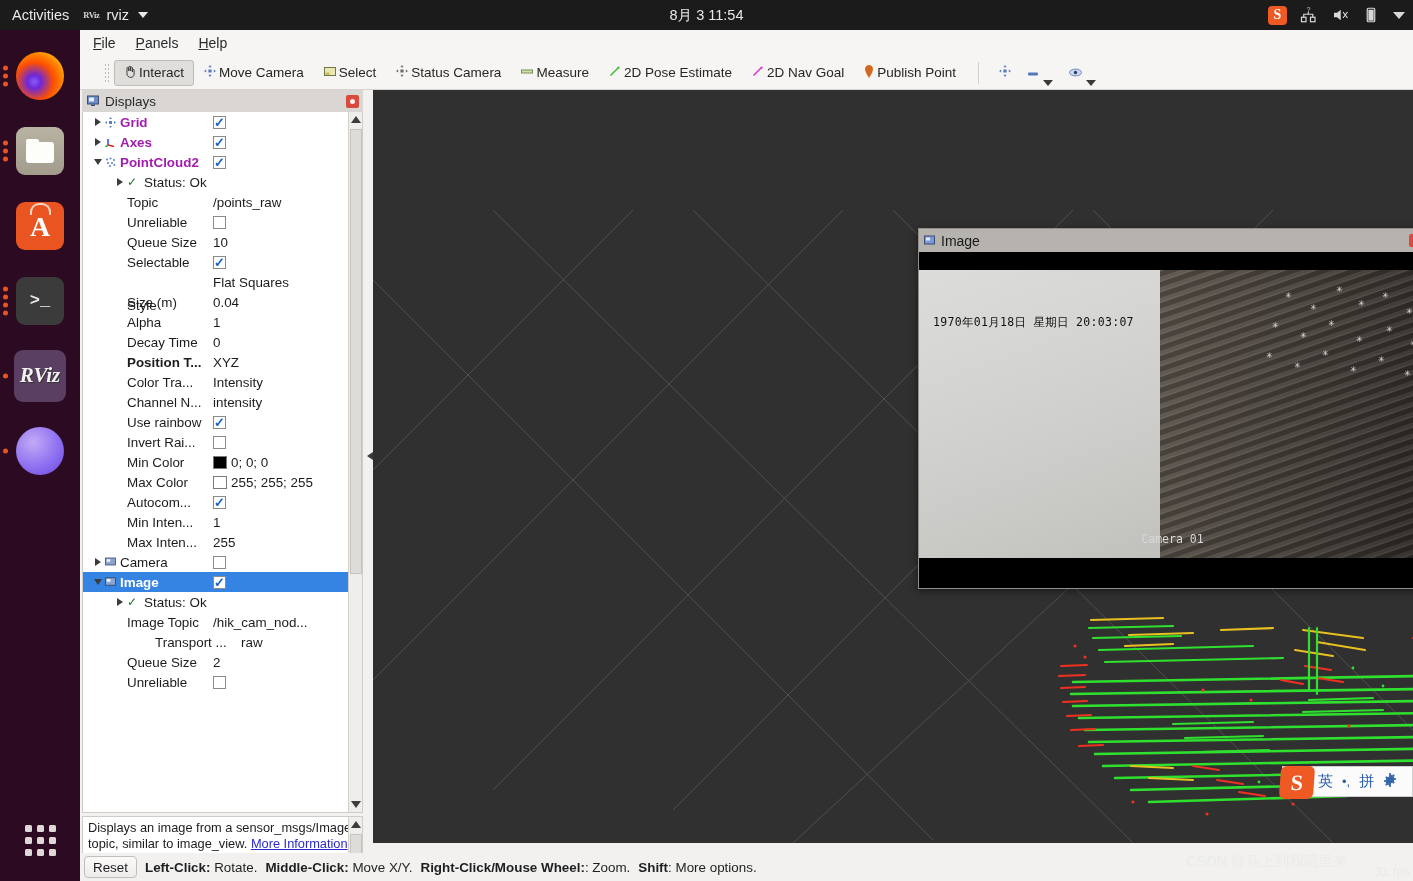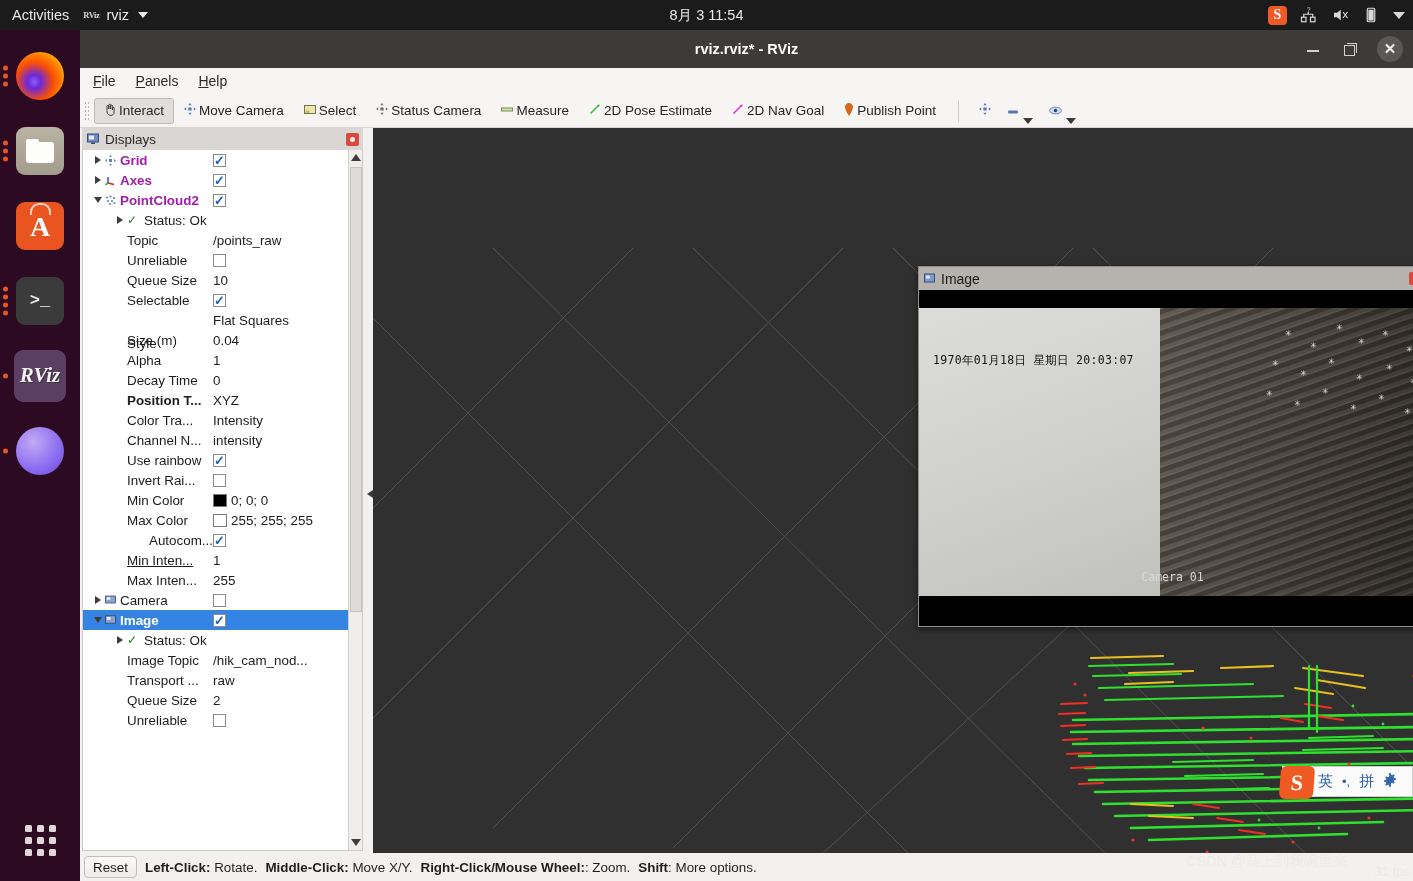--- a/index.html
+++ b/index.html
@@ -99,21 +99,21 @@
     display: flex; align-items: center; justify-content: center; color: #eee; font-size: 15px; }
 
   
   .menubar { height: 26px; background: #f6f5f4; display: flex; align-items: center;
     padding-left: 13px; gap: 20px; font-size: 14px; color: #2b2b2b; }
   .menubar span { cursor: default; }
   .menubar u { text-decoration: underline; }
 
   
   .toolbar { height: 34px; background: #f6f5f4; border-bottom: 1px solid #d6d3d0;
-    display: flex; align-items: center; padding-left: 4px; font-size: 13.5px; color: #262626; }
+    display: flex; align-items: center; padding-left: 24px; font-size: 13.5px; color: #262626; }
   .tool-grip { width: 7px; height: 20px; margin-right: 3px;
     background-image: radial-gradient(#bdbab6 1px, transparent 1px);
     background-size: 3px 4px; }
   .tbtn { display: flex; align-items: center; gap: 3px; padding: 4px 9px;
     border: 1px solid transparent; border-radius: 3px; cursor: pointer; white-space: nowrap; }
   .tbtn.active { background: #e0dedb; border-color: #bfbcb8; }
   .tool-sep { width: 1px; height: 22px; background: #d2cfcb; margin: 0 12px; }
   .tsmall { display: flex; align-items: center; gap: 4px; padding: 3px 8px; cursor: pointer; }
   .dn-caret { width:0;height:0;border-left:5px solid transparent;border-right:5px solid transparent;
     border-top:6px solid #3a3a3a; align-self: flex-end; margin-bottom: -6px; }
@@ -318,28 +318,20 @@
           <i></i>
           <i></i>
           <i></i>
           <i></i>
       </span>
     </div>
   </div>
 
   <div class="rviz-win">
 
-    <div class="win-title">
-      <span>rviz.rviz* - RViz</span>
-      <div class="win-btns">
-        <span class="wb wb-min"></span>
-        <span class="wb wb-max"></span>
-        <span class="wb-close">✕</span>
-      </div>
-    </div>
 
     <div class="menubar">
       <span><u>F</u><span>ile</span></span>
       <span><u>P</u><span>anels</span></span>
       <span><u>H</u><span>elp</span></span>
     </div>
 
     <div class="toolbar">
       <span class="tool-grip"></span>
 
@@ -888,31 +880,31 @@
                   <span>Max Color</span>
                 </span>
                 <span class="t-val">
                   <span class="swatch" style="background: rgb(255, 255, 255);"></span>
                   <span>255; 255; 255</span>
                 </span>
               </div>
               <div class="trow">
                 <span style="flex: 0 0 30px;"></span>
                 <span class="tw-arrow"></span>
-                <span class="t-name" style="width: 86px; justify-content: flex-end;">
+                <span class="t-name" style="width: 86px;">
                   <span>Autocom...</span>
                 </span>
                 <span class="t-val">
                   <span class="cbox on"></span>
                 </span>
               </div>
               <div class="trow">
                 <span style="flex: 0 0 30px;"></span>
                 <span class="tw-arrow"></span>
-                <span class="t-name" style="width: 86px; text-decoration: underline;">
+                <span class="t-name" style="width: 86px;">
                   <span>Min Inten...</span>
                 </span>
                 <span class="t-val">
                   <span>1</span>
                 </span>
               </div>
               <div class="trow">
                 <span style="flex: 0 0 30px;"></span>
                 <span class="tw-arrow"></span>
                 <span class="t-name" style="width: 86px;">
@@ -975,21 +967,21 @@
                 <span class="t-name" style="width: 86px;">
                   <span>Image Topic</span>
                 </span>
                 <span class="t-val">
                   <span>/hik_cam_nod...</span>
                 </span>
               </div>
               <div class="trow">
                 <span style="flex: 0 0 30px;"></span>
                 <span class="tw-arrow"></span>
-                <span class="t-name" style="width: 86px;">
+                <span class="t-name" style="width: 86px; margin-left: 28px;">
                   <span>Transport ...</span>
                 </span>
                 <span class="t-val">
                   <span>raw</span>
                 </span>
               </div>
               <div class="trow">
                 <span style="flex: 0 0 30px;"></span>
                 <span class="tw-arrow"></span>
                 <span class="t-name" style="width: 86px;">

